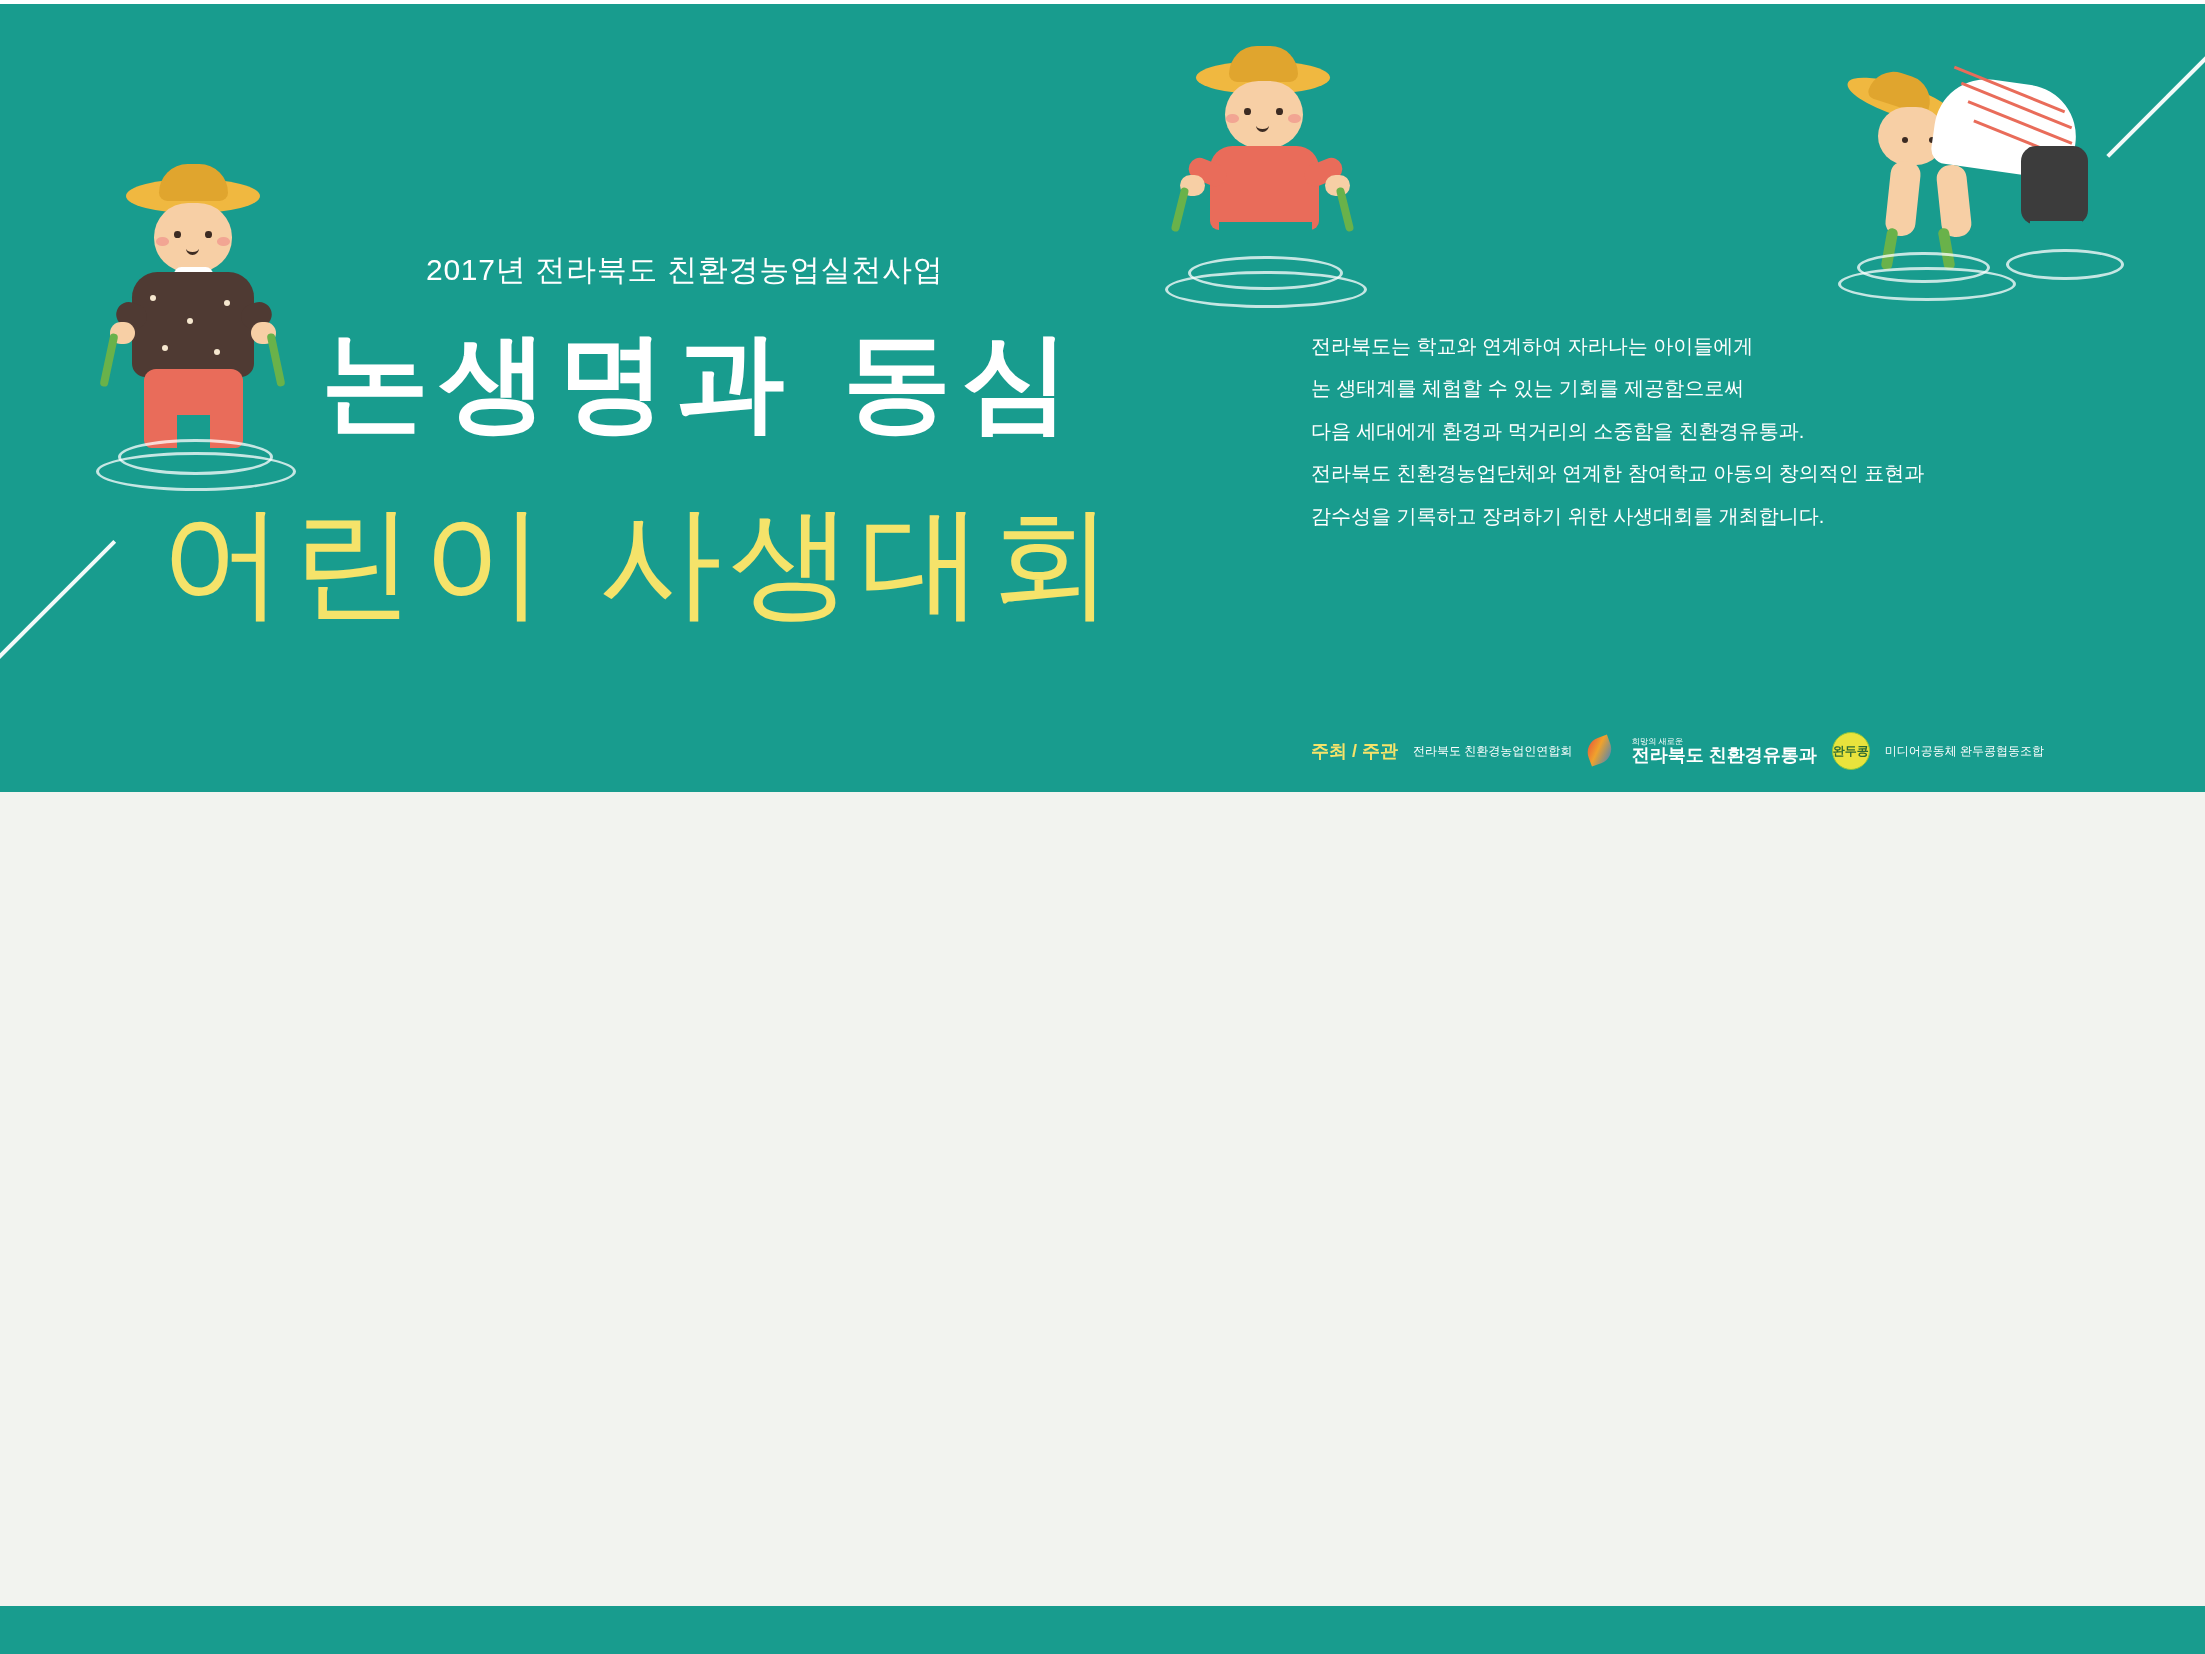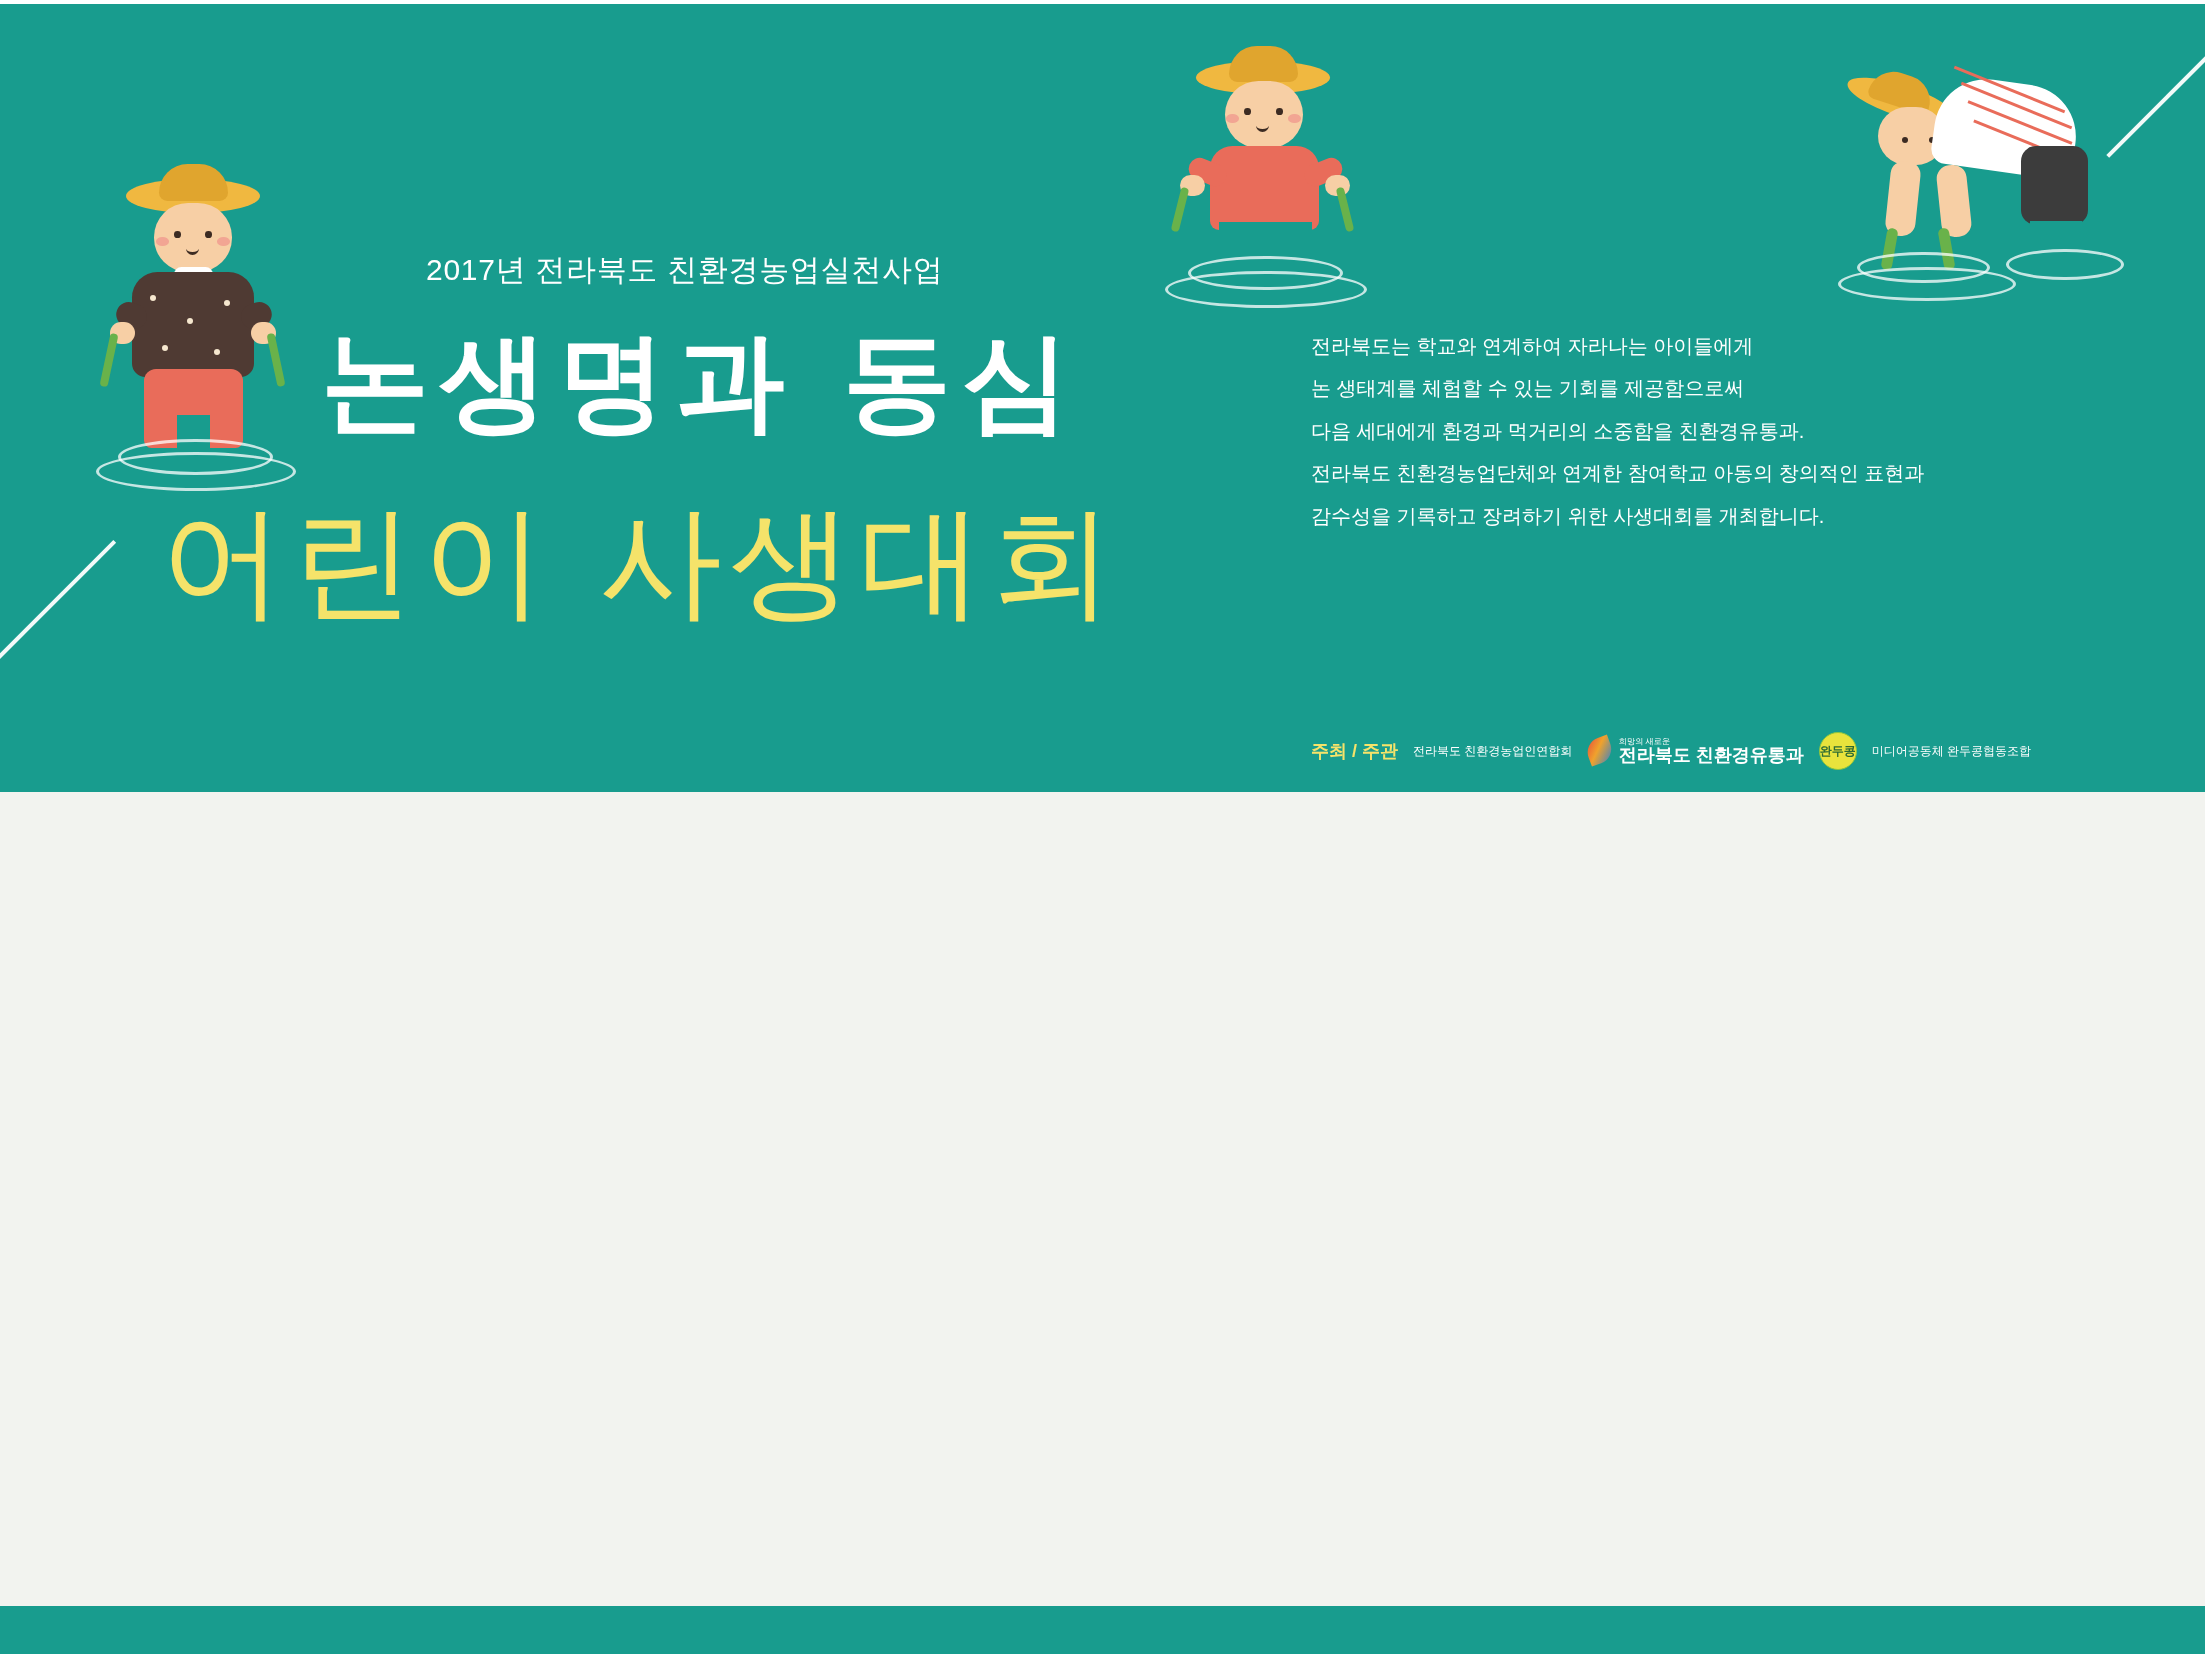--- a/index.html
+++ b/index.html
@@ -104,21 +104,21 @@
     font-size: 18px;
     font-weight: bold;
   }
   .org-name {
     color: #ffffff;
     font-size: 12px;
   }
   .org-logo-1 {
     display: inline-flex;
     align-items: center;
-    gap: 6px;
+    gap: 19px;
   }
   .logo-leaf {
     width: 25.4px; height: 25.4px;
     background: linear-gradient(135deg,#e8453c 0%, #f0a22c 45%, #2f7fd0 100%);
     border-radius: 60% 0 60% 0;
     transform: rotate(-20deg);
     display: inline-block;
   }
   .org-logo-1 .tiny {
     font-size: 8.2px;

